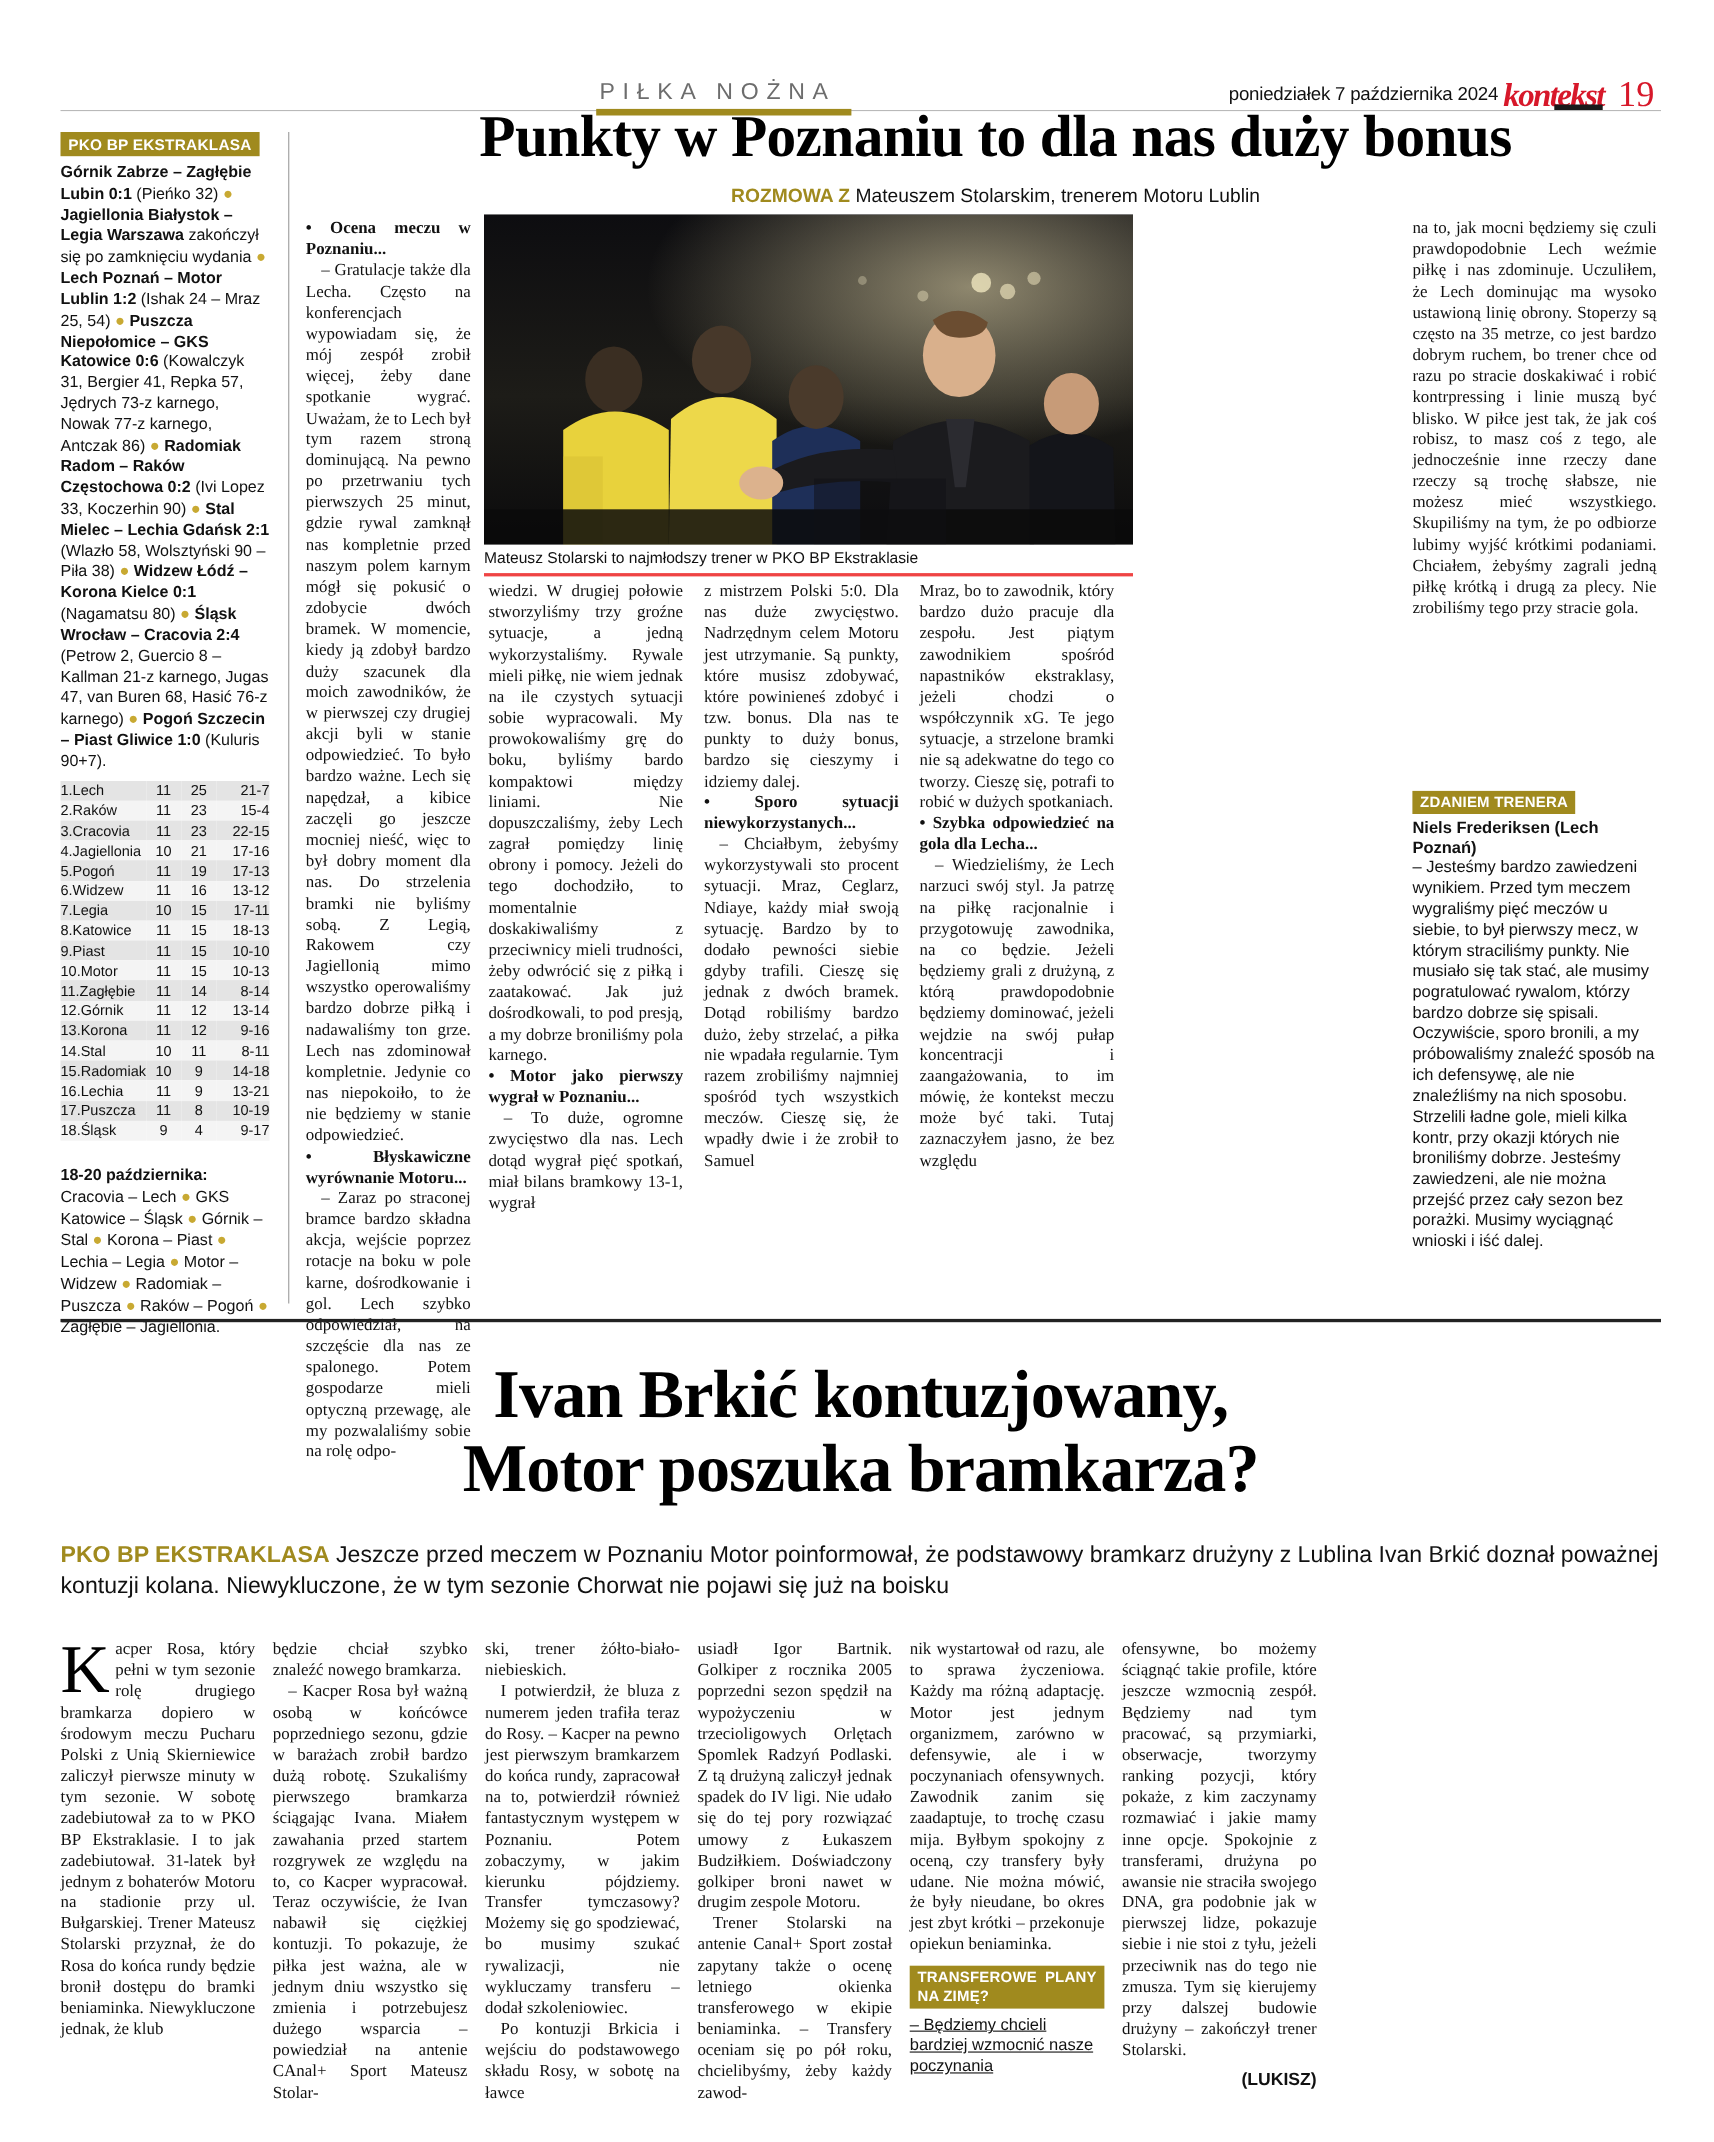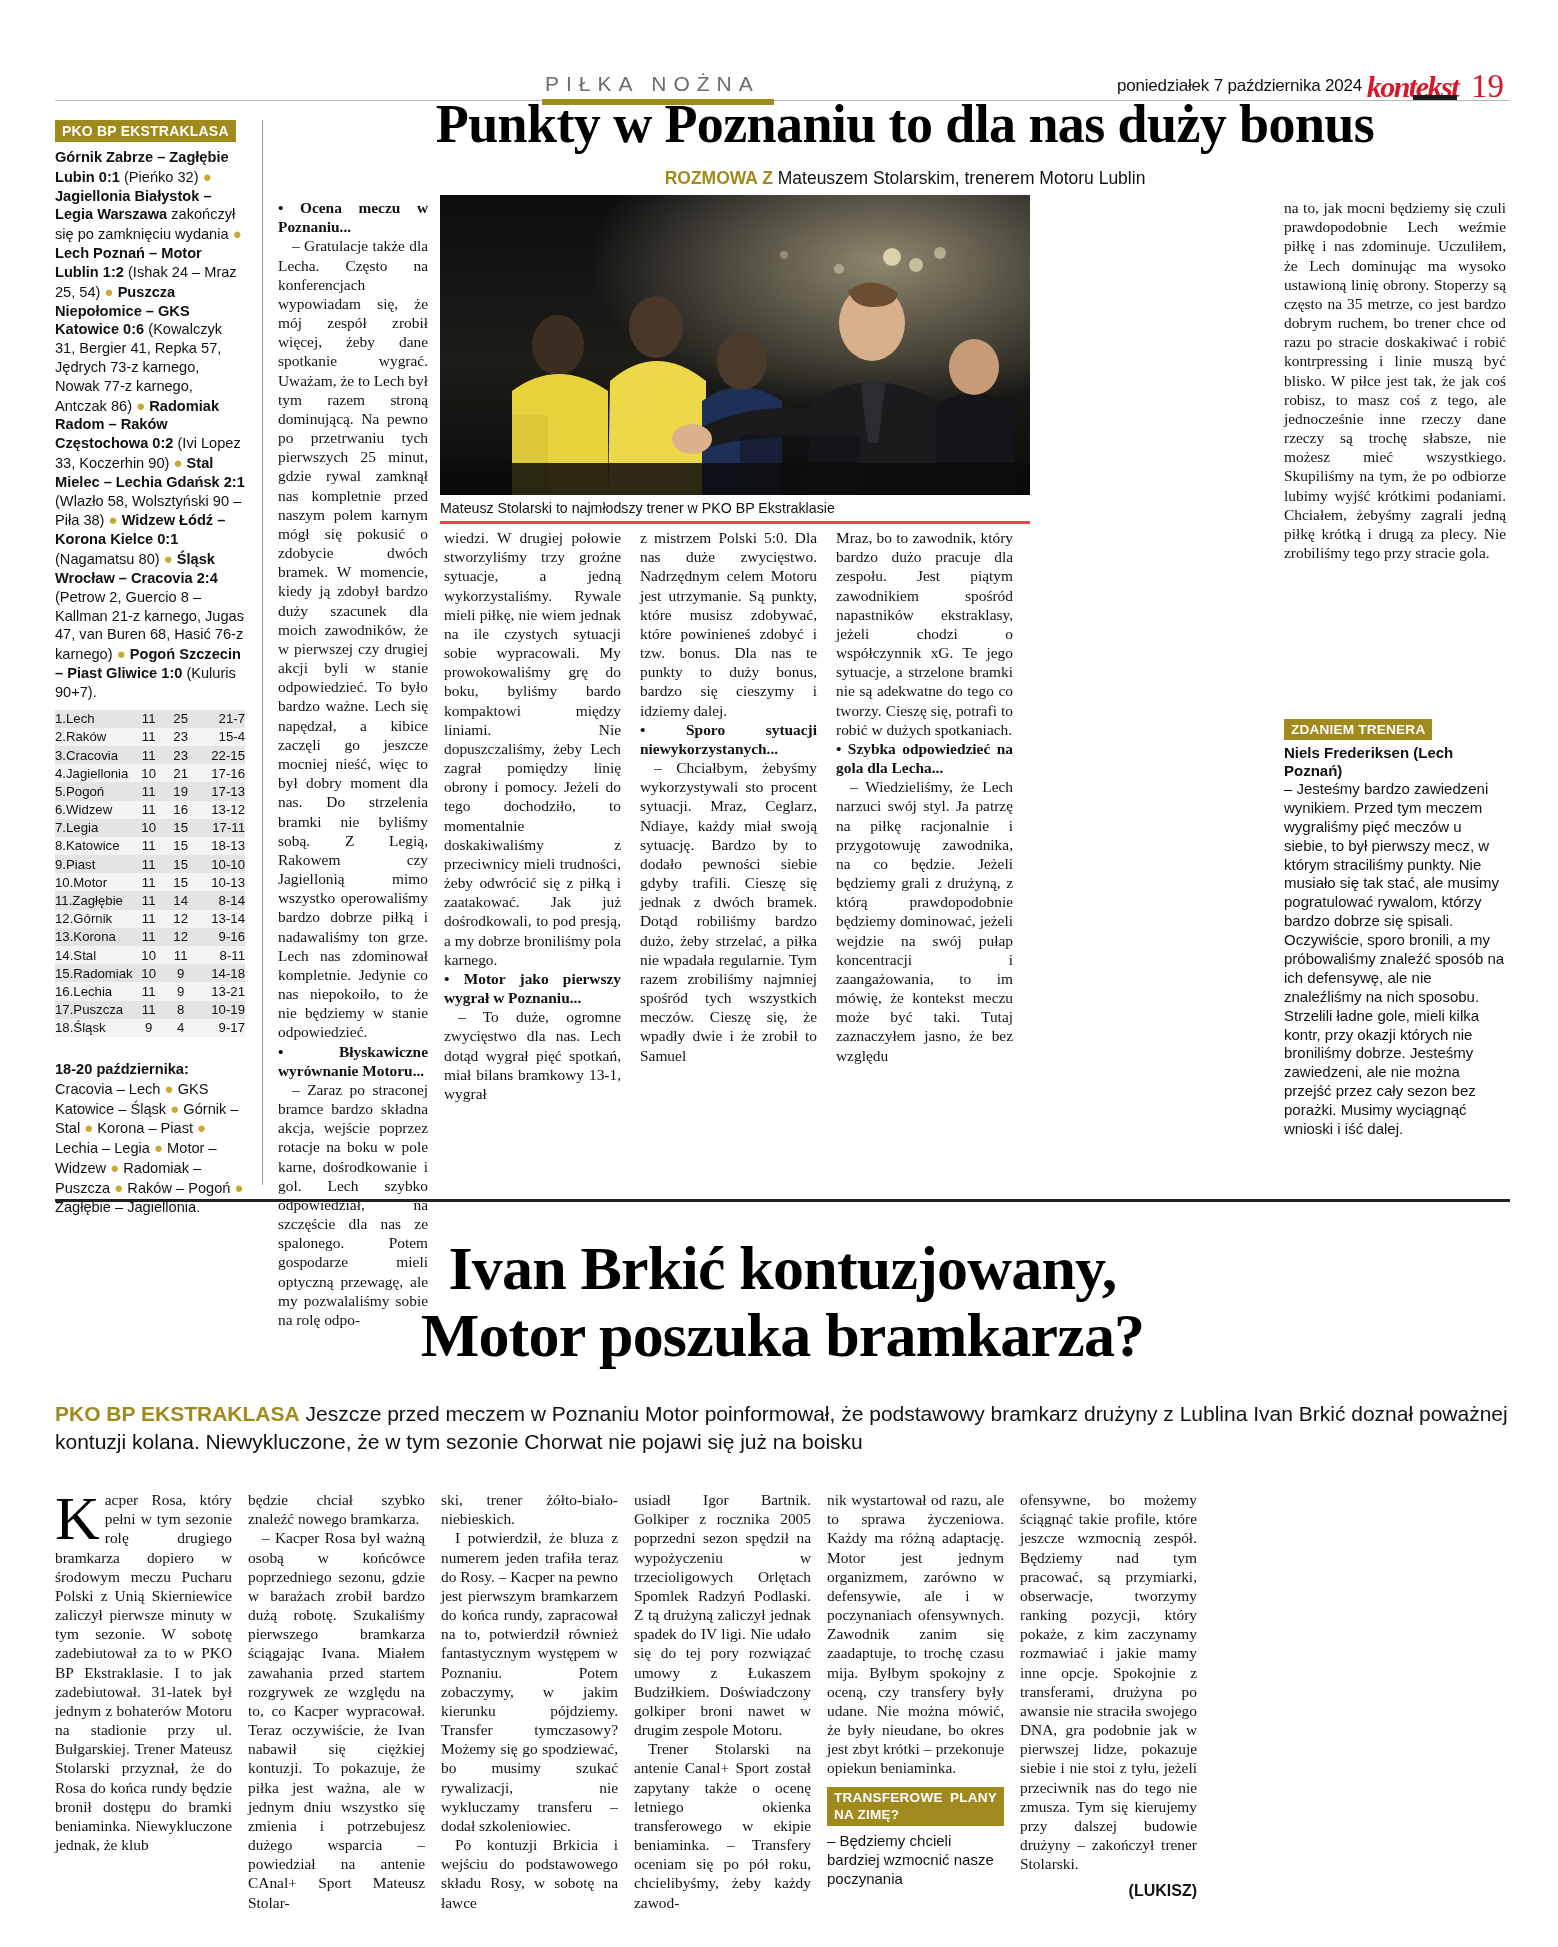--- a/index.html
+++ b/index.html
@@ -321,20 +321,21 @@
     line-height: 1.245;
     text-align: justify;
     color: #111;
     hyphens: auto;
   }
   .col2 p { margin: 0; text-indent: 14px; }
   .col2 p.noind { text-indent: 0; }
 
   .transfer {
     margin-top: 9px;
+    text-decoration: underline;
   }
   .transfer .tag { font-size: 13.6px; }
   .transfer .tbody {
     font-family: "Liberation Sans", sans-serif;
     font-size: 15px;
     line-height: 1.26;
     text-align: left;
     color: #111;
   }
   .byline {

